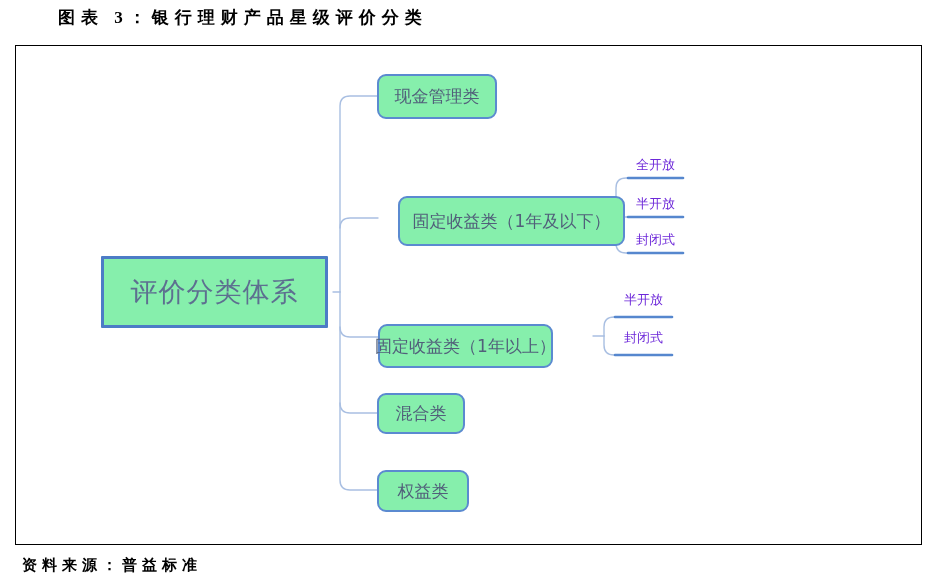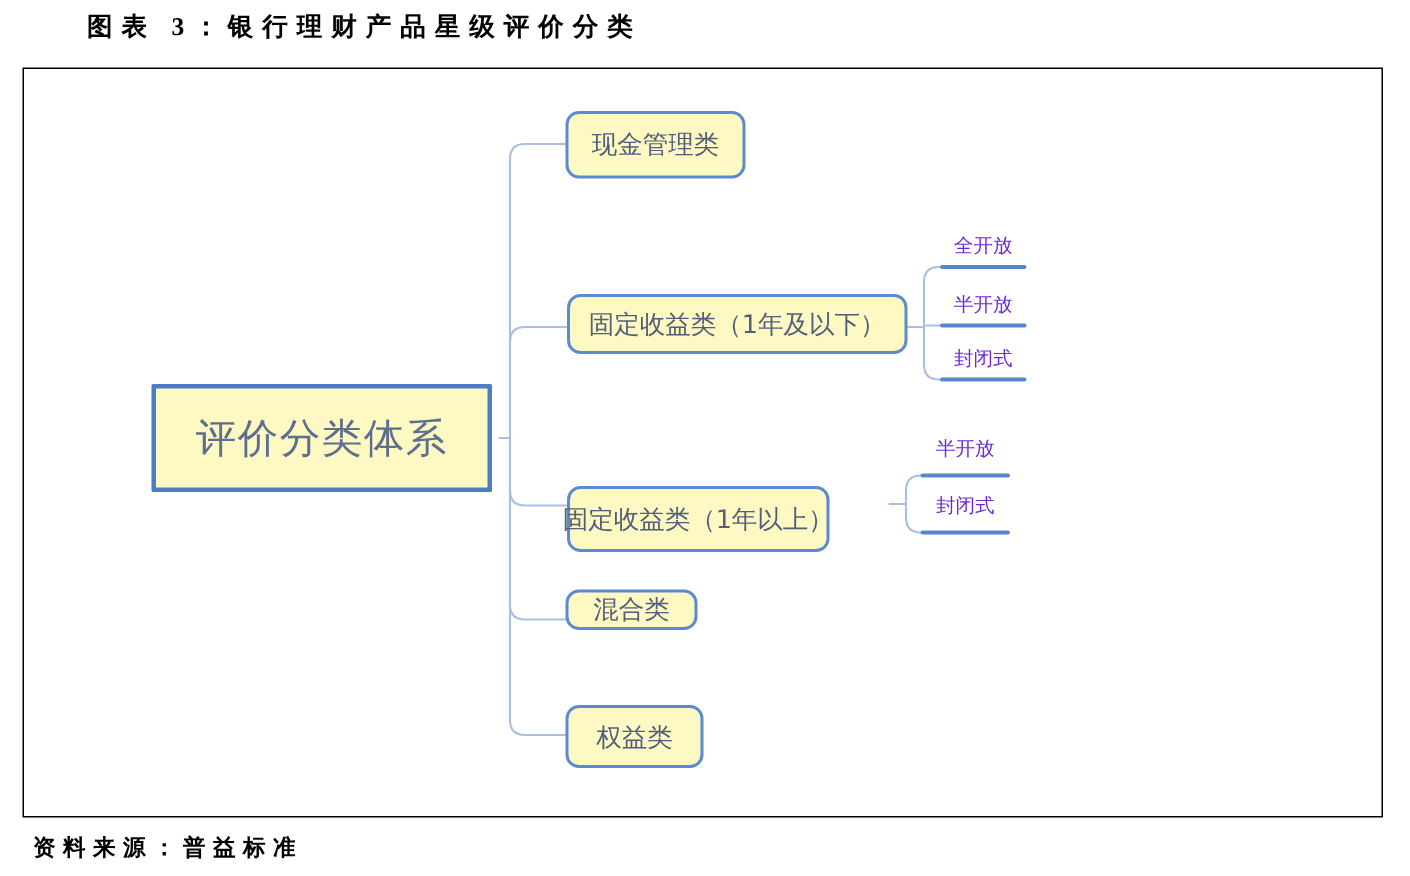--- a/index.html
+++ b/index.html
@@ -15,21 +15,21 @@
     white-space:nowrap;
     margin-left:36px;
   }
   .frame{
     position:absolute;left:15px;top:45px;width:907px;height:500px;
     border:1.5px solid #000;box-sizing:border-box;background:#fff;
   }
   .layer{position:absolute;left:0;top:0;width:940px;height:584px;pointer-events:none;}
   .node{
     position:absolute;box-sizing:border-box;
-    background:#fef9c3;border:2px solid #5B8AD0;border-radius:9px;
+    background:#86efac;border:2px solid #5B8AD0;border-radius:9px;
     display:flex;align-items:center;justify-content:center;
     color:#515F7A;font-size:17px;white-space:nowrap;
   }
   .node.root{
     border:3.5px solid #4C7CC6;border-radius:1px;
     font-size:27px;color:#5D6F90;letter-spacing:1px;
   }
   .leaf{
     position:absolute;text-align:center;font-size:13px;color:#6d28d9;
     white-space:nowrap;line-height:16px;
@@ -74,25 +74,25 @@
     <path d="M628,253 H683"></path>
     <path d="M615,317 H672"></path>
     <path d="M615,355 H672"></path>
   </g>
 </svg>
 
 <div class="node root" style="left:101px;top:256px;width:227px;height:72px;">评价分类体系</div>
 
 <div class="node" style="left:377px;top:74px;width:120px;height:45px;">现金管理类</div>
 
-<div class="node" style="left:378px;top:196px;width:227px;height:40px;">固定收益类（1年及以下）</div>
+<div class="node" style="left:398px;top:196px;width:227px;height:50px;">固定收益类（1年及以下）</div>
 
 <div class="node" style="left:378px;top:324px;width:175px;height:44px;">固定收益类（1年以上）</div>
 
-<div class="node" style="left:377px;top:393px;width:88px;height:27px;">混合类</div>
+<div class="node" style="left:377px;top:393px;width:88px;height:41px;">混合类</div>
 
 <div class="node" style="left:377px;top:470px;width:92px;height:42px;">权益类</div>
 
 <div class="leaf" style="left:628px;top:157px;width:55px;">全开放</div>
 <div class="leaf" style="left:628px;top:196px;width:55px;">半开放</div>
 <div class="leaf" style="left:628px;top:232px;width:55px;">封闭式</div>
 
 <div class="leaf" style="left:615px;top:292px;width:57px;">半开放</div>
 <div class="leaf" style="left:615px;top:330px;width:57px;">封闭式</div>
 

